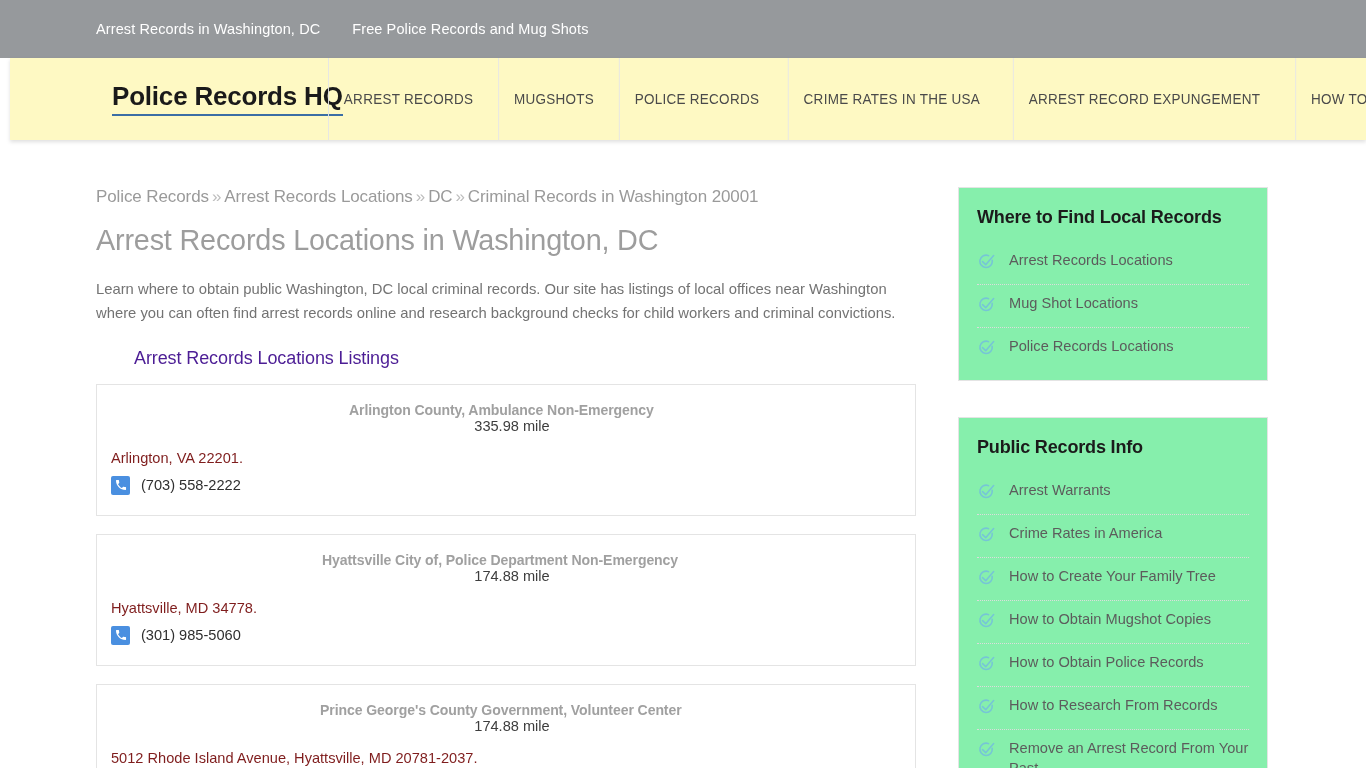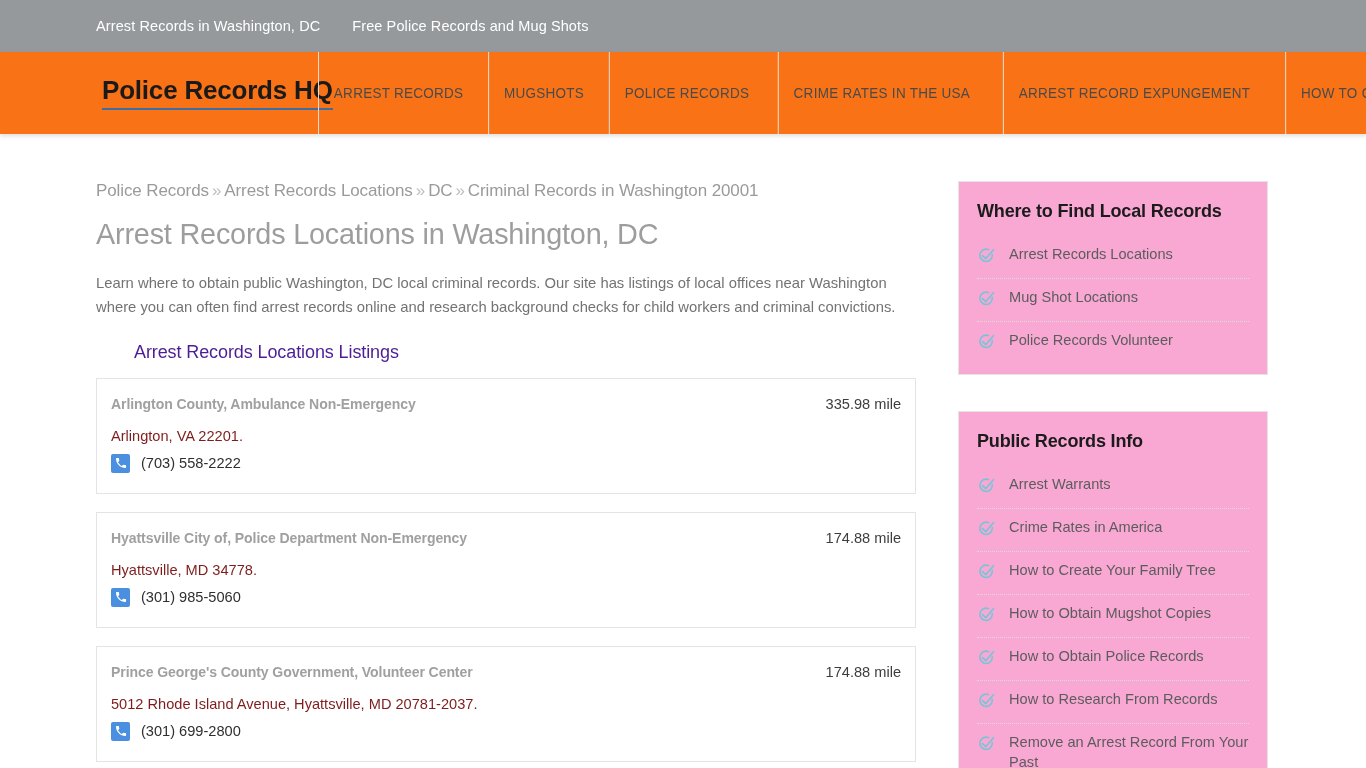--- a/index.html
+++ b/index.html
@@ -7,44 +7,45 @@
     width: 1366px;
     height: 768px;
     overflow: hidden;
     background: #ffffff;
     font-family: "Liberation Sans", sans-serif;
     -webkit-font-smoothing: antialiased;
   }
 
   
   .topbar {
-    height: 52px;
+    height: 58px;
     background: #96999c;
     display: flex;
     align-items: center;
     padding-left: 96px;
   }
   .topbar a {
     color: #ffffff;
     font-size: 14.5px;
     text-decoration: none;
     margin-right: 32px;
     letter-spacing: .1px;
     white-space: nowrap;
   }
 
   
   .header {
     height: 82px;
-    background: #f97316;
+    background: #fef9c3;
     display: flex;
     align-items: stretch;
     box-shadow: 0 2px 4px rgba(0,0,0,.13);
     position: relative;
     z-index: 5;
+    margin-left: 10px;
   }
   .logo-wrap {
     width: 312px;
     display: flex;
     align-items: center;
     padding-left: 102px;
   }
   .logo {
     font-size: 26px;
     font-weight: bold;
@@ -125,20 +126,21 @@
     border: 1px solid #e4e4e4;
     background: #fff;
     padding: 17px 14px 20px 14px;
     margin-bottom: 18px;
     position: relative;
   }
   .card-head {
     display: flex;
     justify-content: space-between;
     align-items: center;
+    flex-direction: column;
   }
   .card-title {
     font-size: 14.5px;
     color: #a0a0a0;
     font-weight: bold;
     letter-spacing: -.1px;
     transform: scaleX(.97);
     transform-origin: left center;
     cursor: pointer;
   }
@@ -170,21 +172,21 @@
   .phone-icon svg { display: block; }
   .card-phone .num {
     font-size: 14.6px;
     color: #2f2f2f;
     margin-left: 11px;
   }
 
   
   .widget {
     border: 1px solid #e4e4e4;
-    background: #f9a8d4;
+    background: #86efac;
     padding: 18px 18px 10px 18px;
     margin-bottom: 36px;
   }
   .widget h3 {
     font-size: 19px;
     font-weight: bold;
     color: #1b1b1b;
     letter-spacing: -.2px;
     margin-bottom: 14px;
     transform: scaleX(.95);
@@ -325,21 +327,21 @@
           </span>
           <span class="label">Mug Shot Locations</span>
         </li>
         <li>
           <span class="check-icon">
             <svg width="19" height="19" viewBox="0 0 24 24" aria-hidden="true">
               <path d="M21 4.5 11 16 7 12.2" fill="none" stroke="#76c5d6" stroke-width="2" stroke-linecap="round" stroke-linejoin="round"></path>
               <path d="M19.2 10.6A7.8 7.8 0 1 1 14.6 4.6" fill="none" stroke="#76c5d6" stroke-width="2" stroke-linecap="round"></path>
             </svg>
           </span>
-          <span class="label">Police Records Volunteer</span>
+          <span class="label">Police Records Locations</span>
         </li>
       </ul>
     </div>
 
     <div class="widget">
       <h3>Public Records Info</h3>
       <ul>
         <li>
           <span class="check-icon">
             <svg width="19" height="19" viewBox="0 0 24 24" aria-hidden="true">

